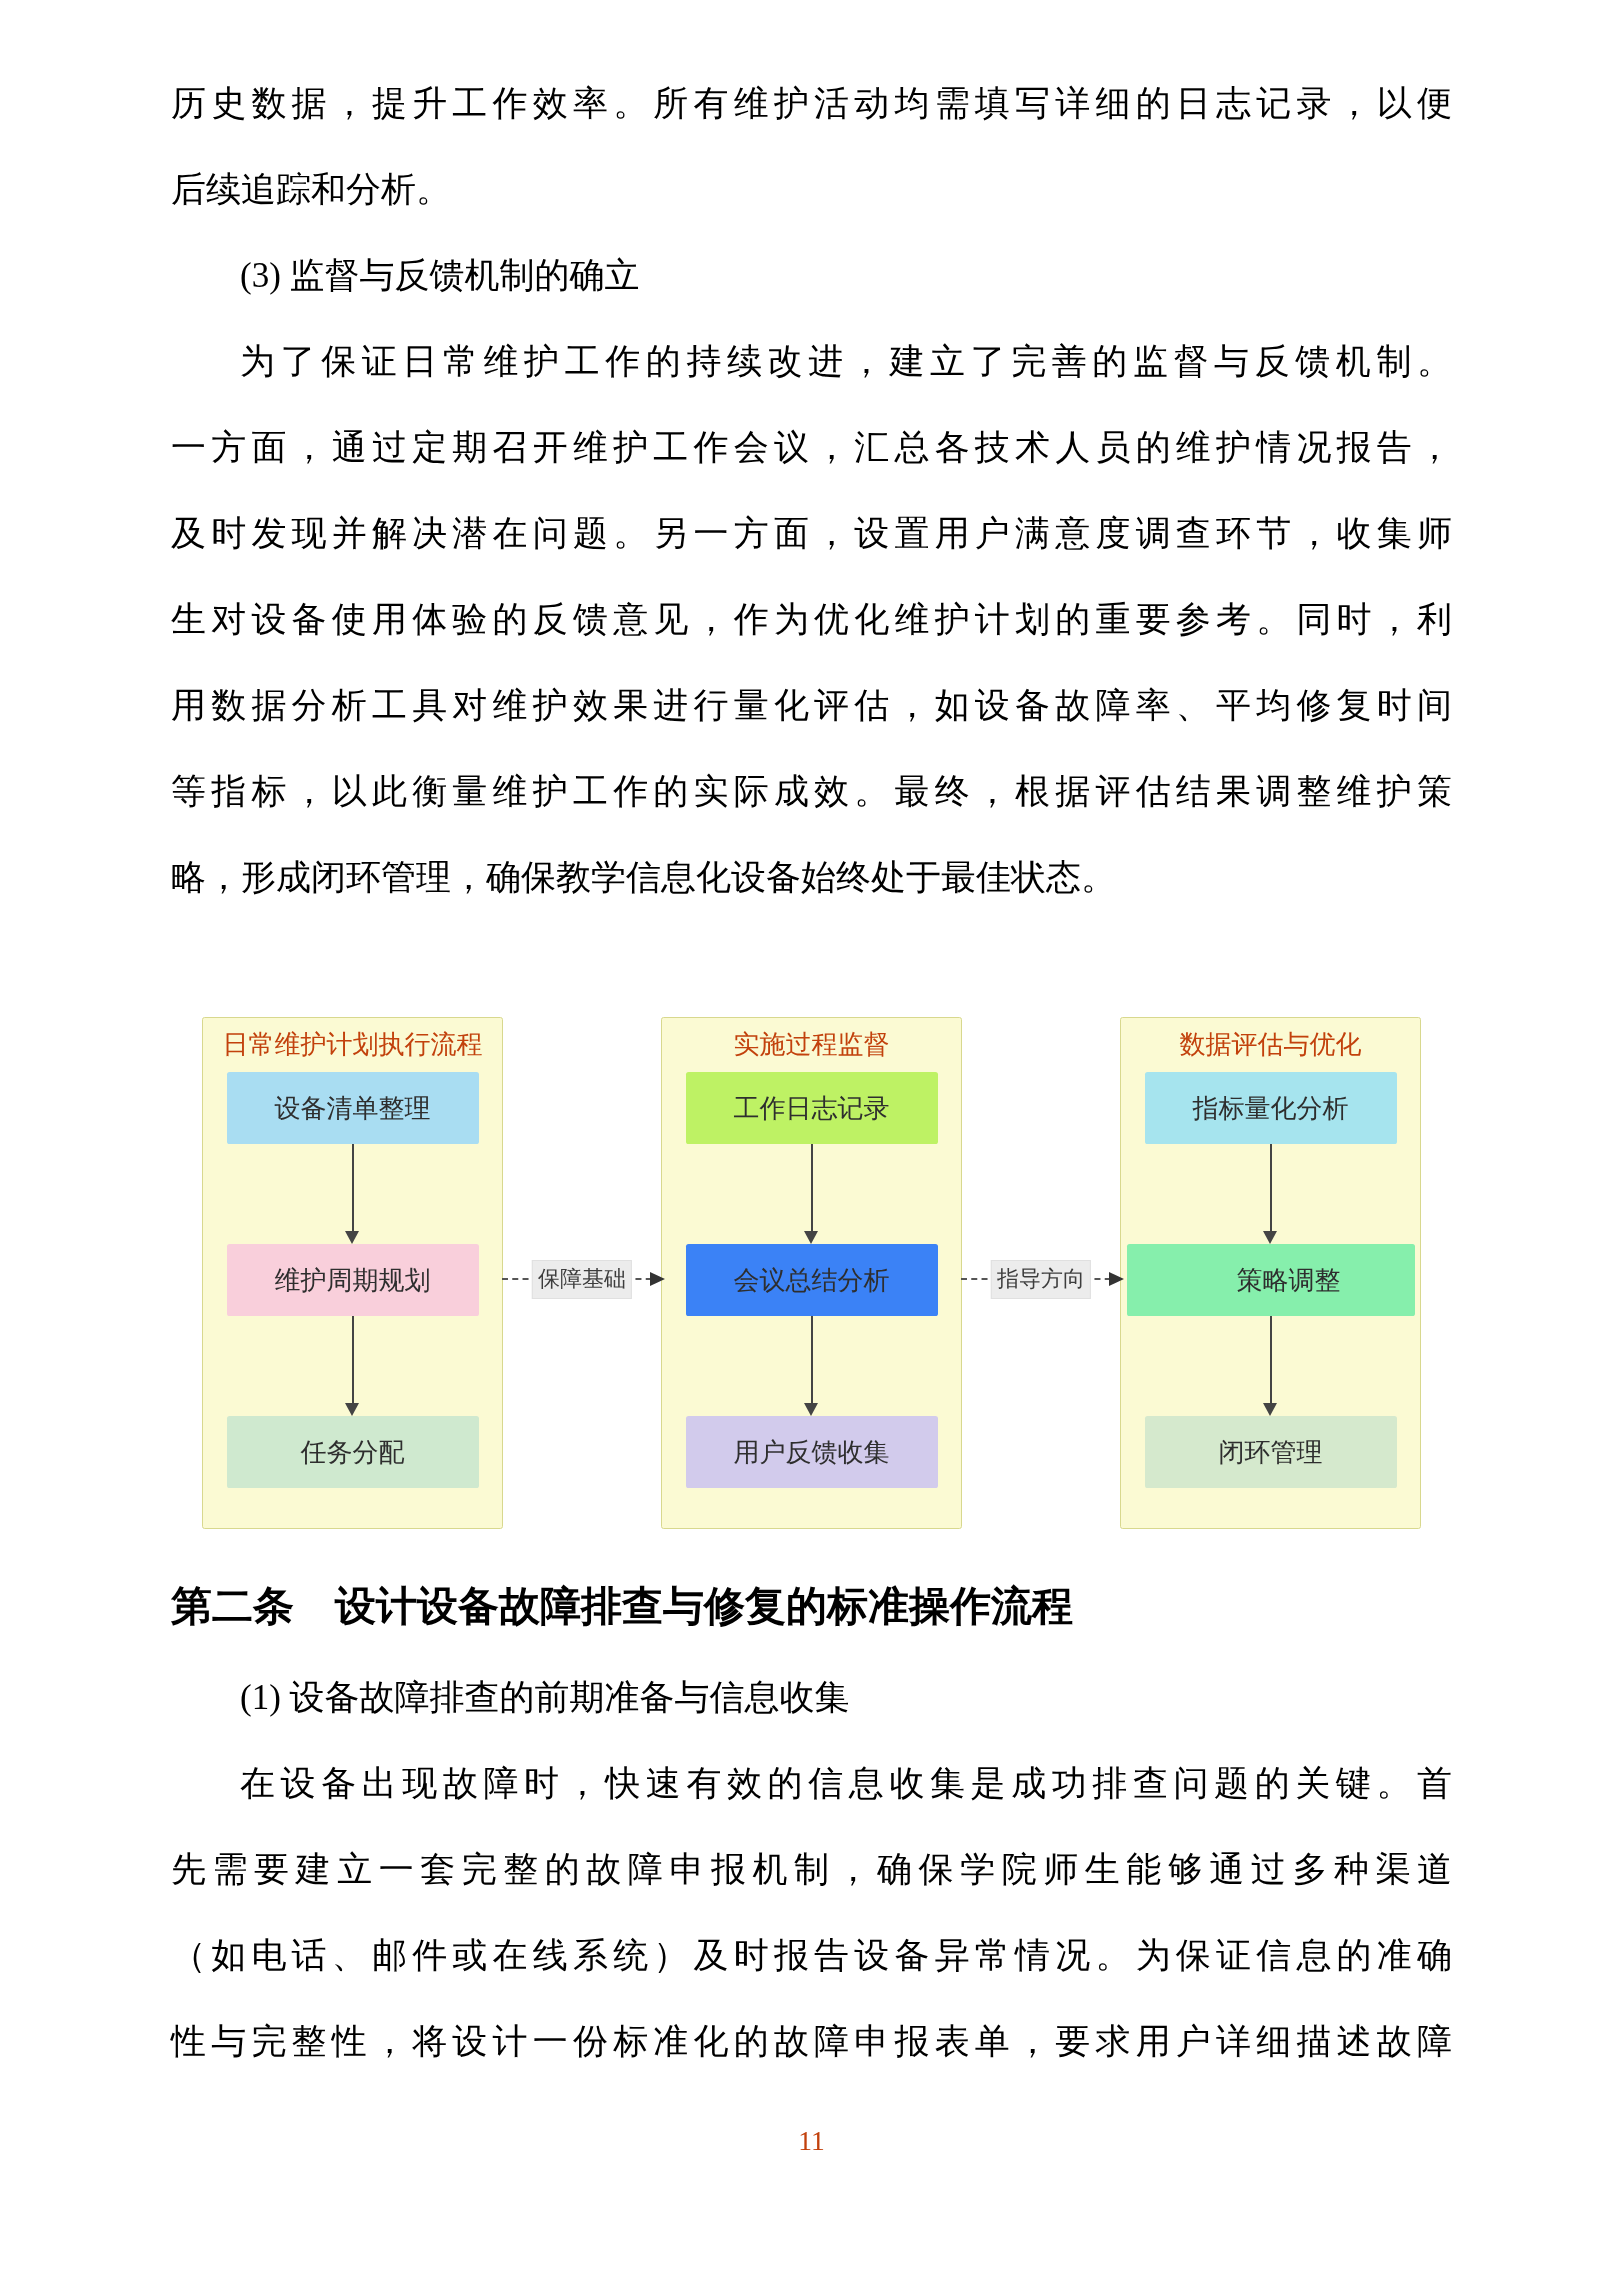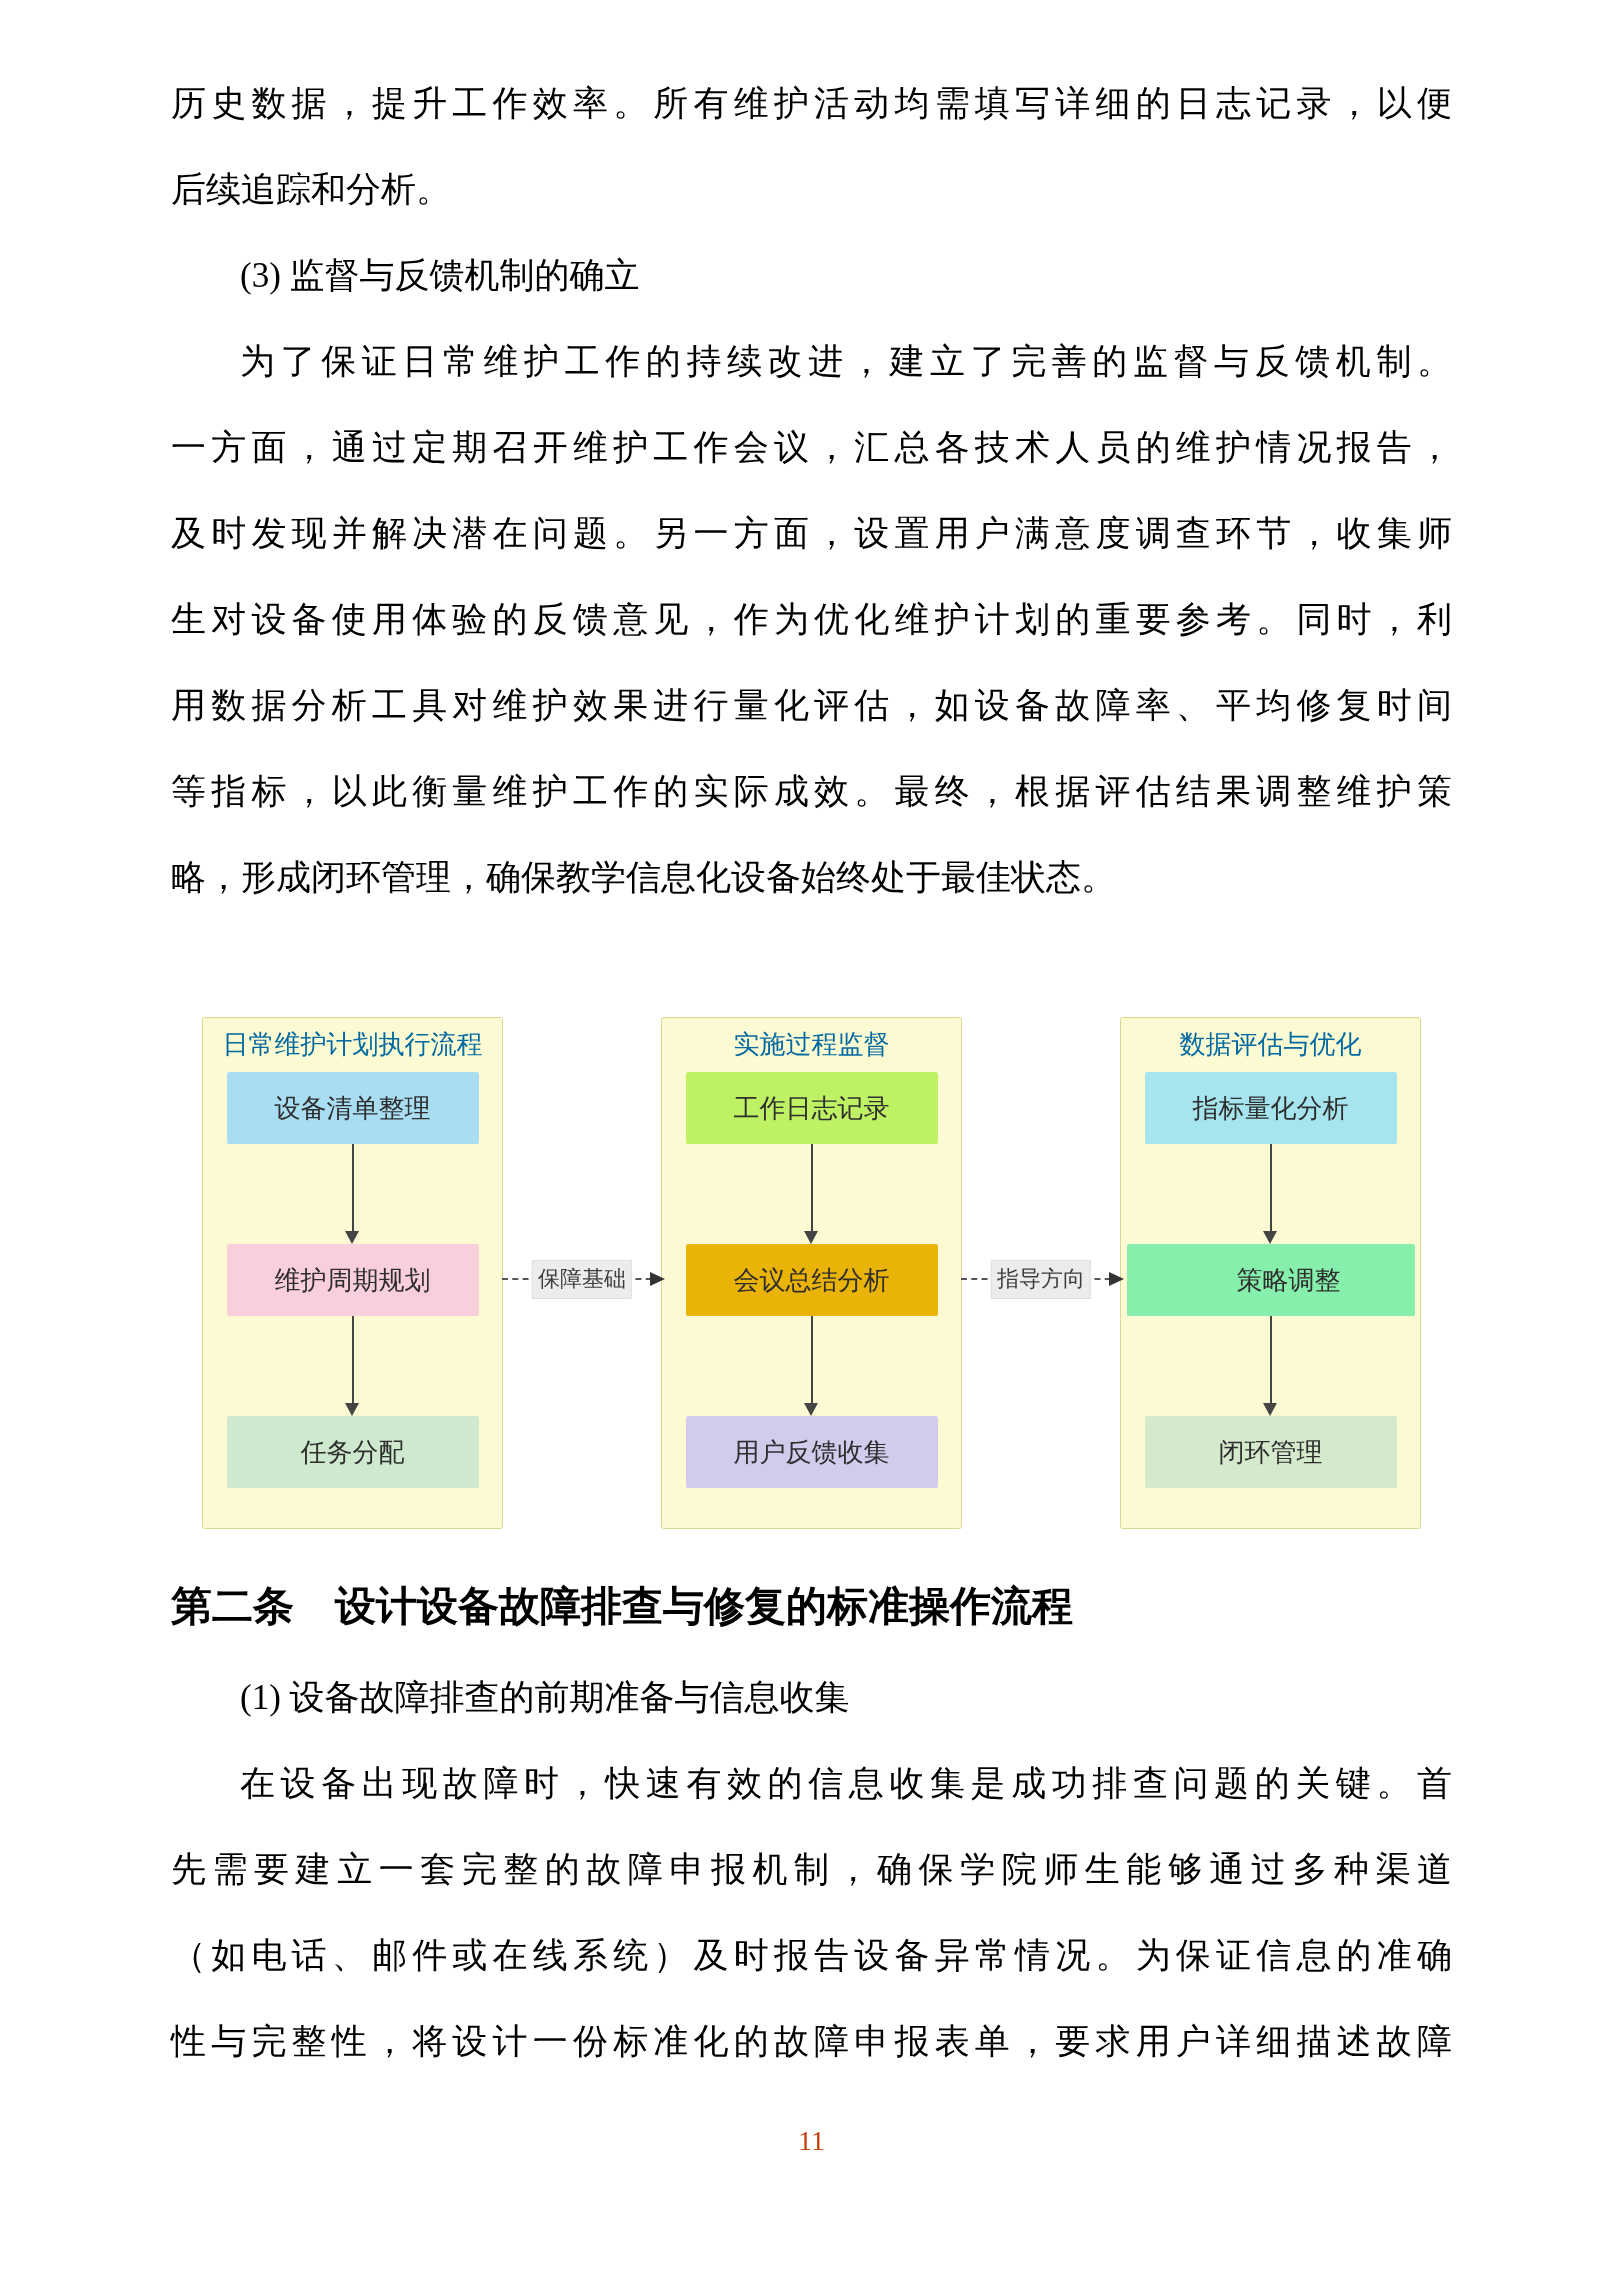--- a/index.html
+++ b/index.html
@@ -27,21 +27,21 @@
     margin-top:96px;height:512px;
     font-family:"Liberation Sans","DejaVu Sans",sans-serif;
   }
   .flow-col{
     width:301px;height:512px;box-sizing:border-box;
     border:1.3px solid #d8d88e;border-radius:2.6px;
     display:flex;flex-direction:column;align-items:center;
   }
   .flow-title{
     margin-top:7.9px;height:37px;line-height:37px;
-    font-size:26px;color:#0369a1;white-space:nowrap;
+    font-size:26px;color:#c2410c;white-space:nowrap;
   }
   .flow-node{
     width:252px;height:72px;border-radius:2.6px;flex:none;
     display:flex;align-items:center;justify-content:center;
     font-size:26px;color:#2e2e2e;white-space:nowrap;
   }
   .flow-node.first{margin-top:9.2px;}
   .v-arrow{
     flex:none;width:2px;height:87px;background:#444;position:relative;
     margin-bottom:13px;
@@ -98,21 +98,21 @@
     <div class="flow-gap">
       <div class="h-line"></div>
       <div class="arrow-right"></div>
       <div class="edge-label" style="background-color: rgb(236, 236, 236);">保障基础</div>
     </div>
 
     <div class="flow-col" style="background-color: rgb(251, 250, 211);">
       <div class="flow-title">实施过程监督</div>
       <div class="flow-node first" style="background-color: #bef264;">工作日志记录</div>
       <div class="v-arrow"></div>
-      <div class="flow-node" style="background-color: #eab308;">会议总结分析</div>
+      <div class="flow-node" style="background-color: #3b82f6;">会议总结分析</div>
       <div class="v-arrow"></div>
       <div class="flow-node" style="background-color: rgb(210, 203, 236);">用户反馈收集</div>
     </div>
 
     <div class="flow-gap">
       <div class="h-line"></div>
       <div class="arrow-right"></div>
       <div class="edge-label" style="background-color: rgb(236, 236, 236);">指导方向</div>
     </div>
 

